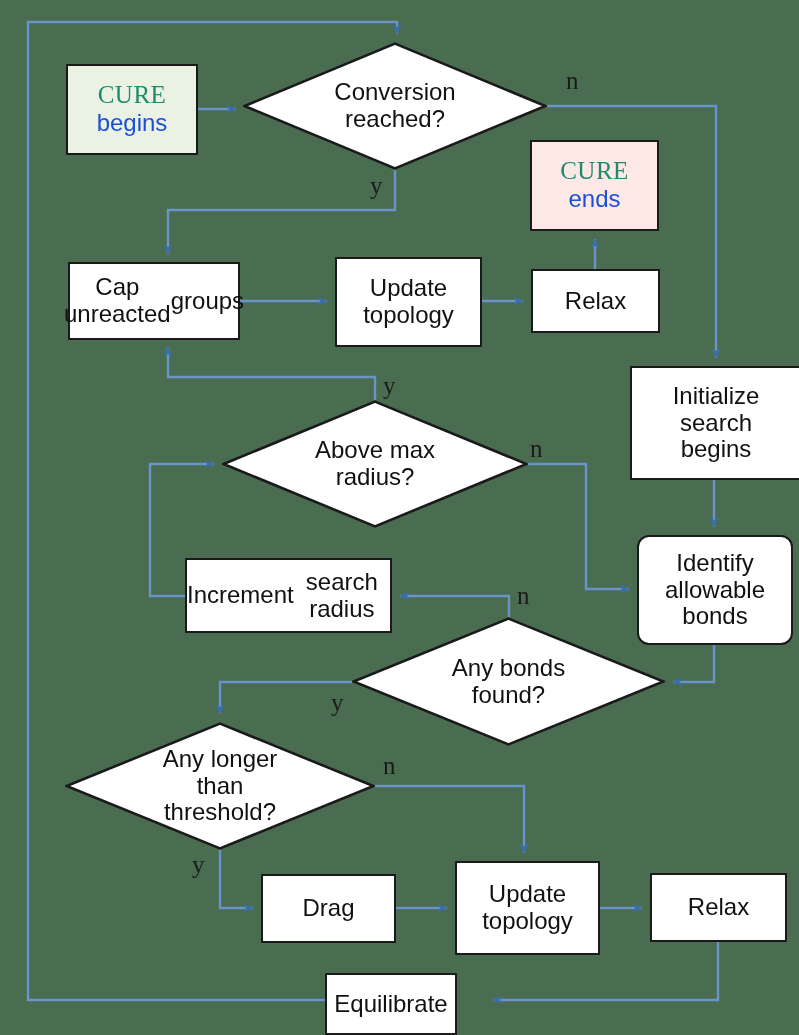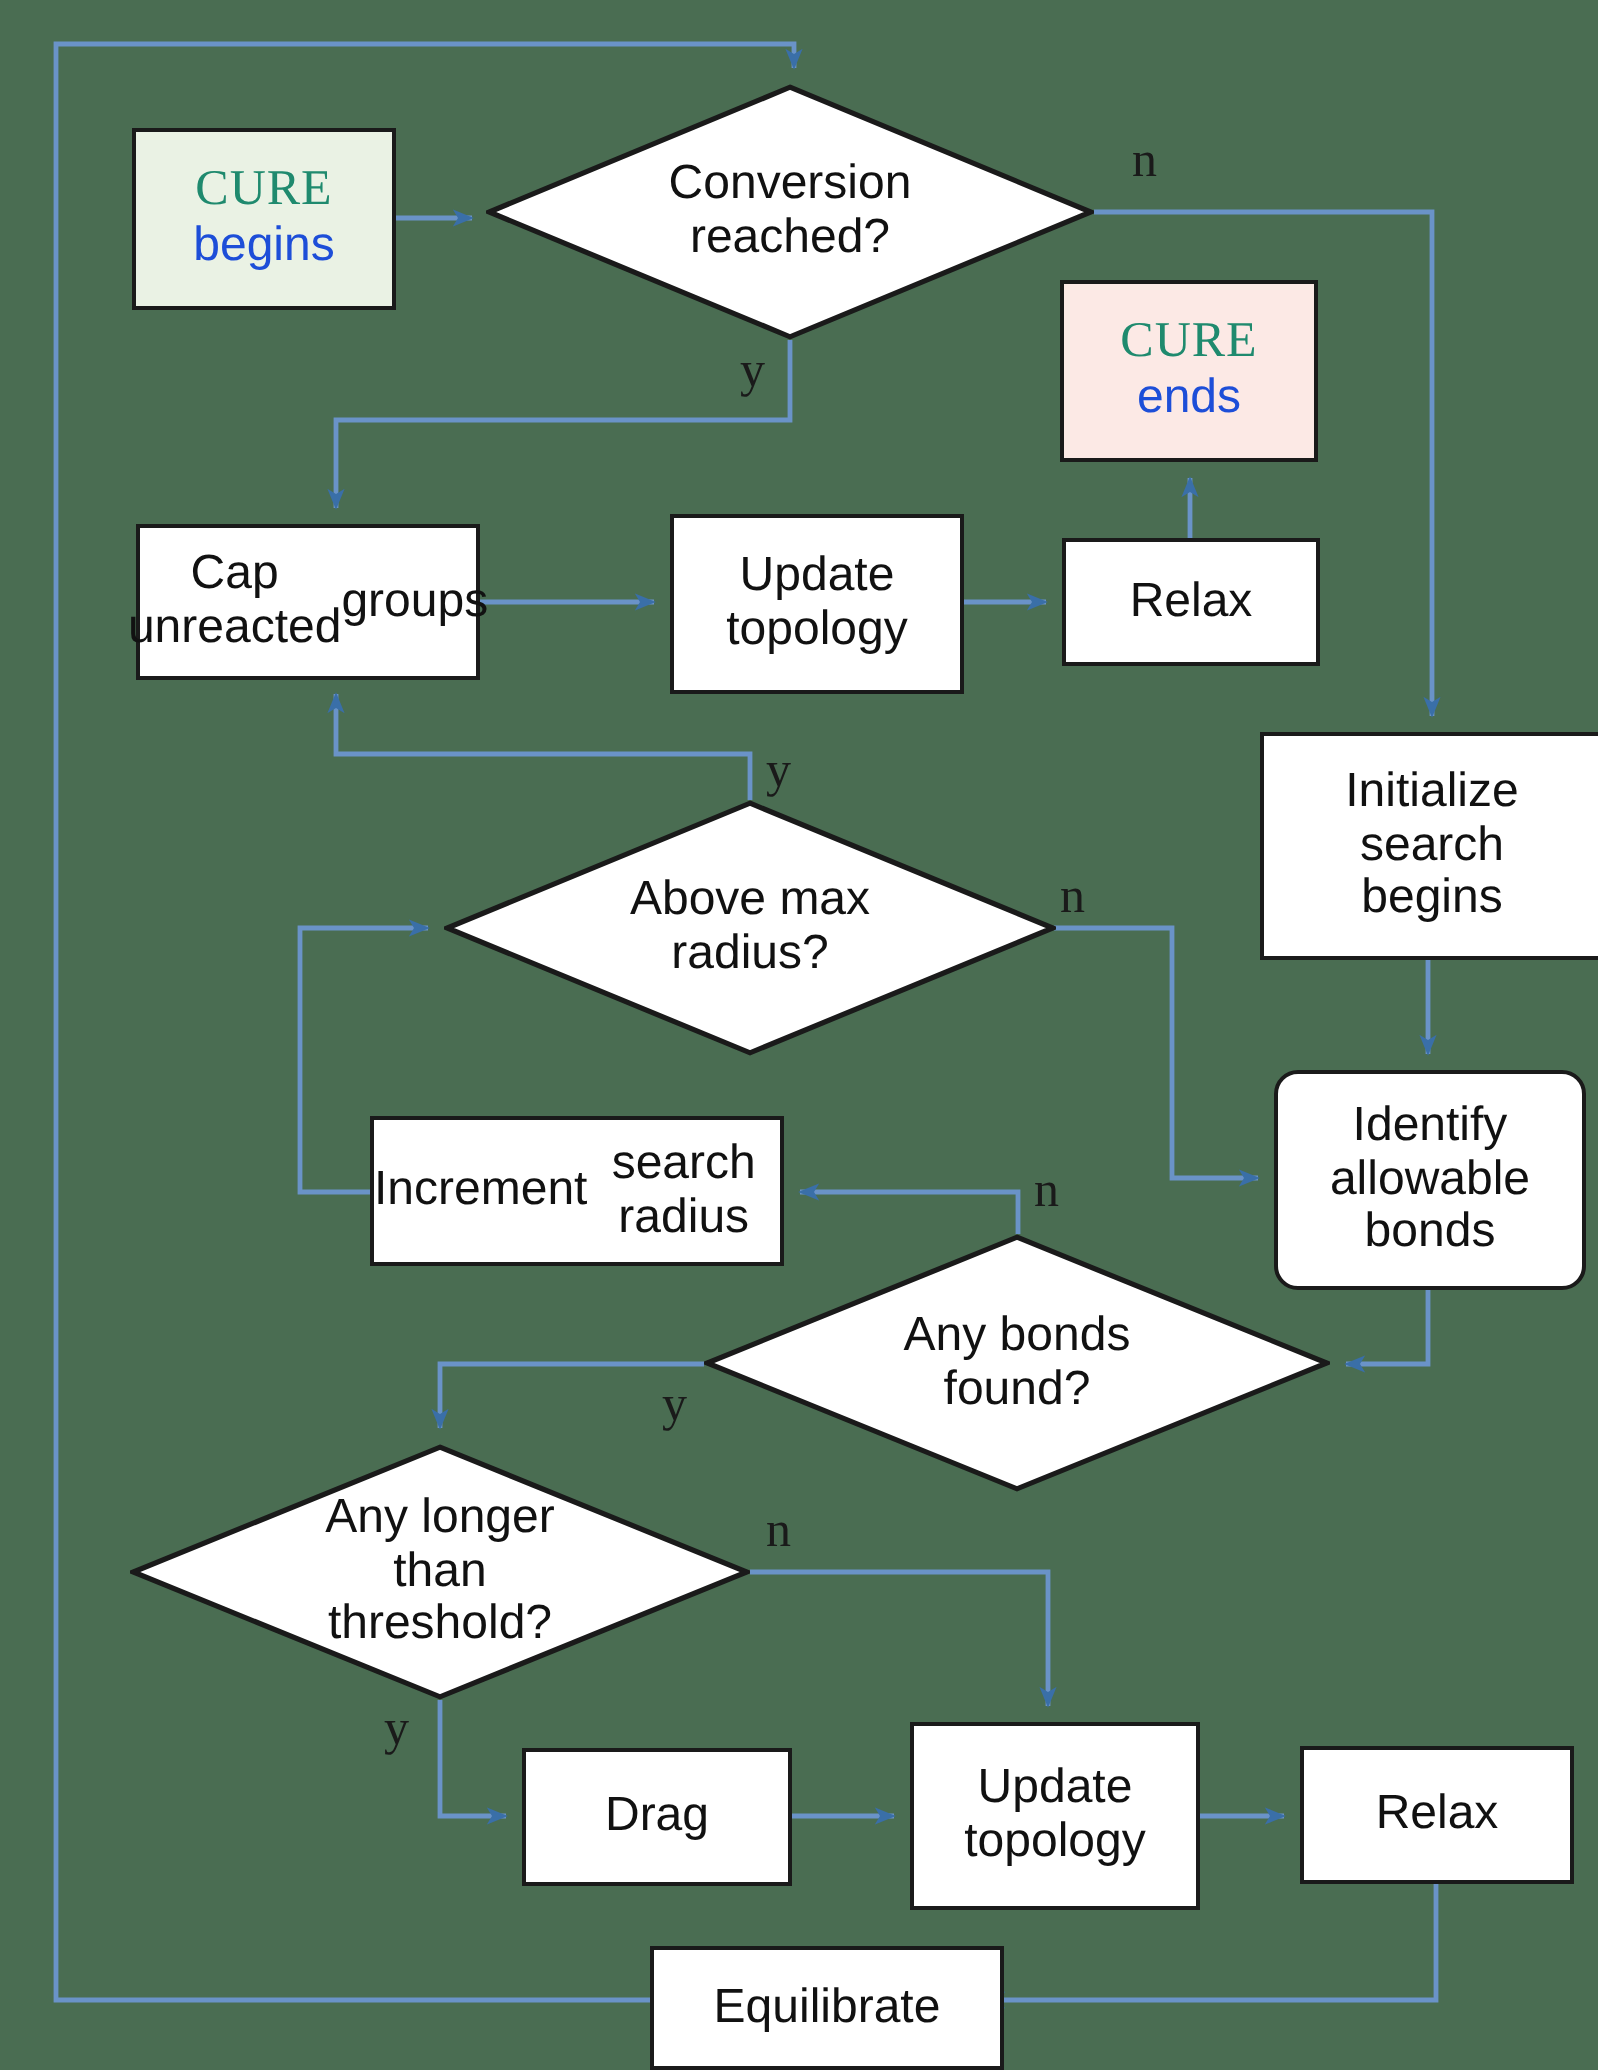--- a/index.html
+++ b/index.html
@@ -227,21 +227,21 @@
 
   <div class="node box" style="left:455px; top:861px; width:145px; height:94px; flex-direction:column;">
     <div>Update</div>
     <div>topology</div>
   </div>
 
   <div class="node box" style="left:650px; top:873px; width:137px; height:69px;">
     <div>Relax</div>
   </div>
 
-  <div class="node box" style="left:325px; top:973px; width:177px; height:62px;text-align:right;">
+  <div class="node box" style="left:325px; top:973px; width:132px; height:62px;text-align:right;">
     <div>Equilibrate</div>
   </div>
 
   <div class="edge-label" style="left:566px; top:68px;">n</div>
 
   <div class="edge-label" style="left:370px; top:173px;">y</div>
 
   <div class="edge-label" style="left:383px; top:373px;">y</div>
 
   <div class="edge-label" style="left:530px; top:436px;">n</div>

